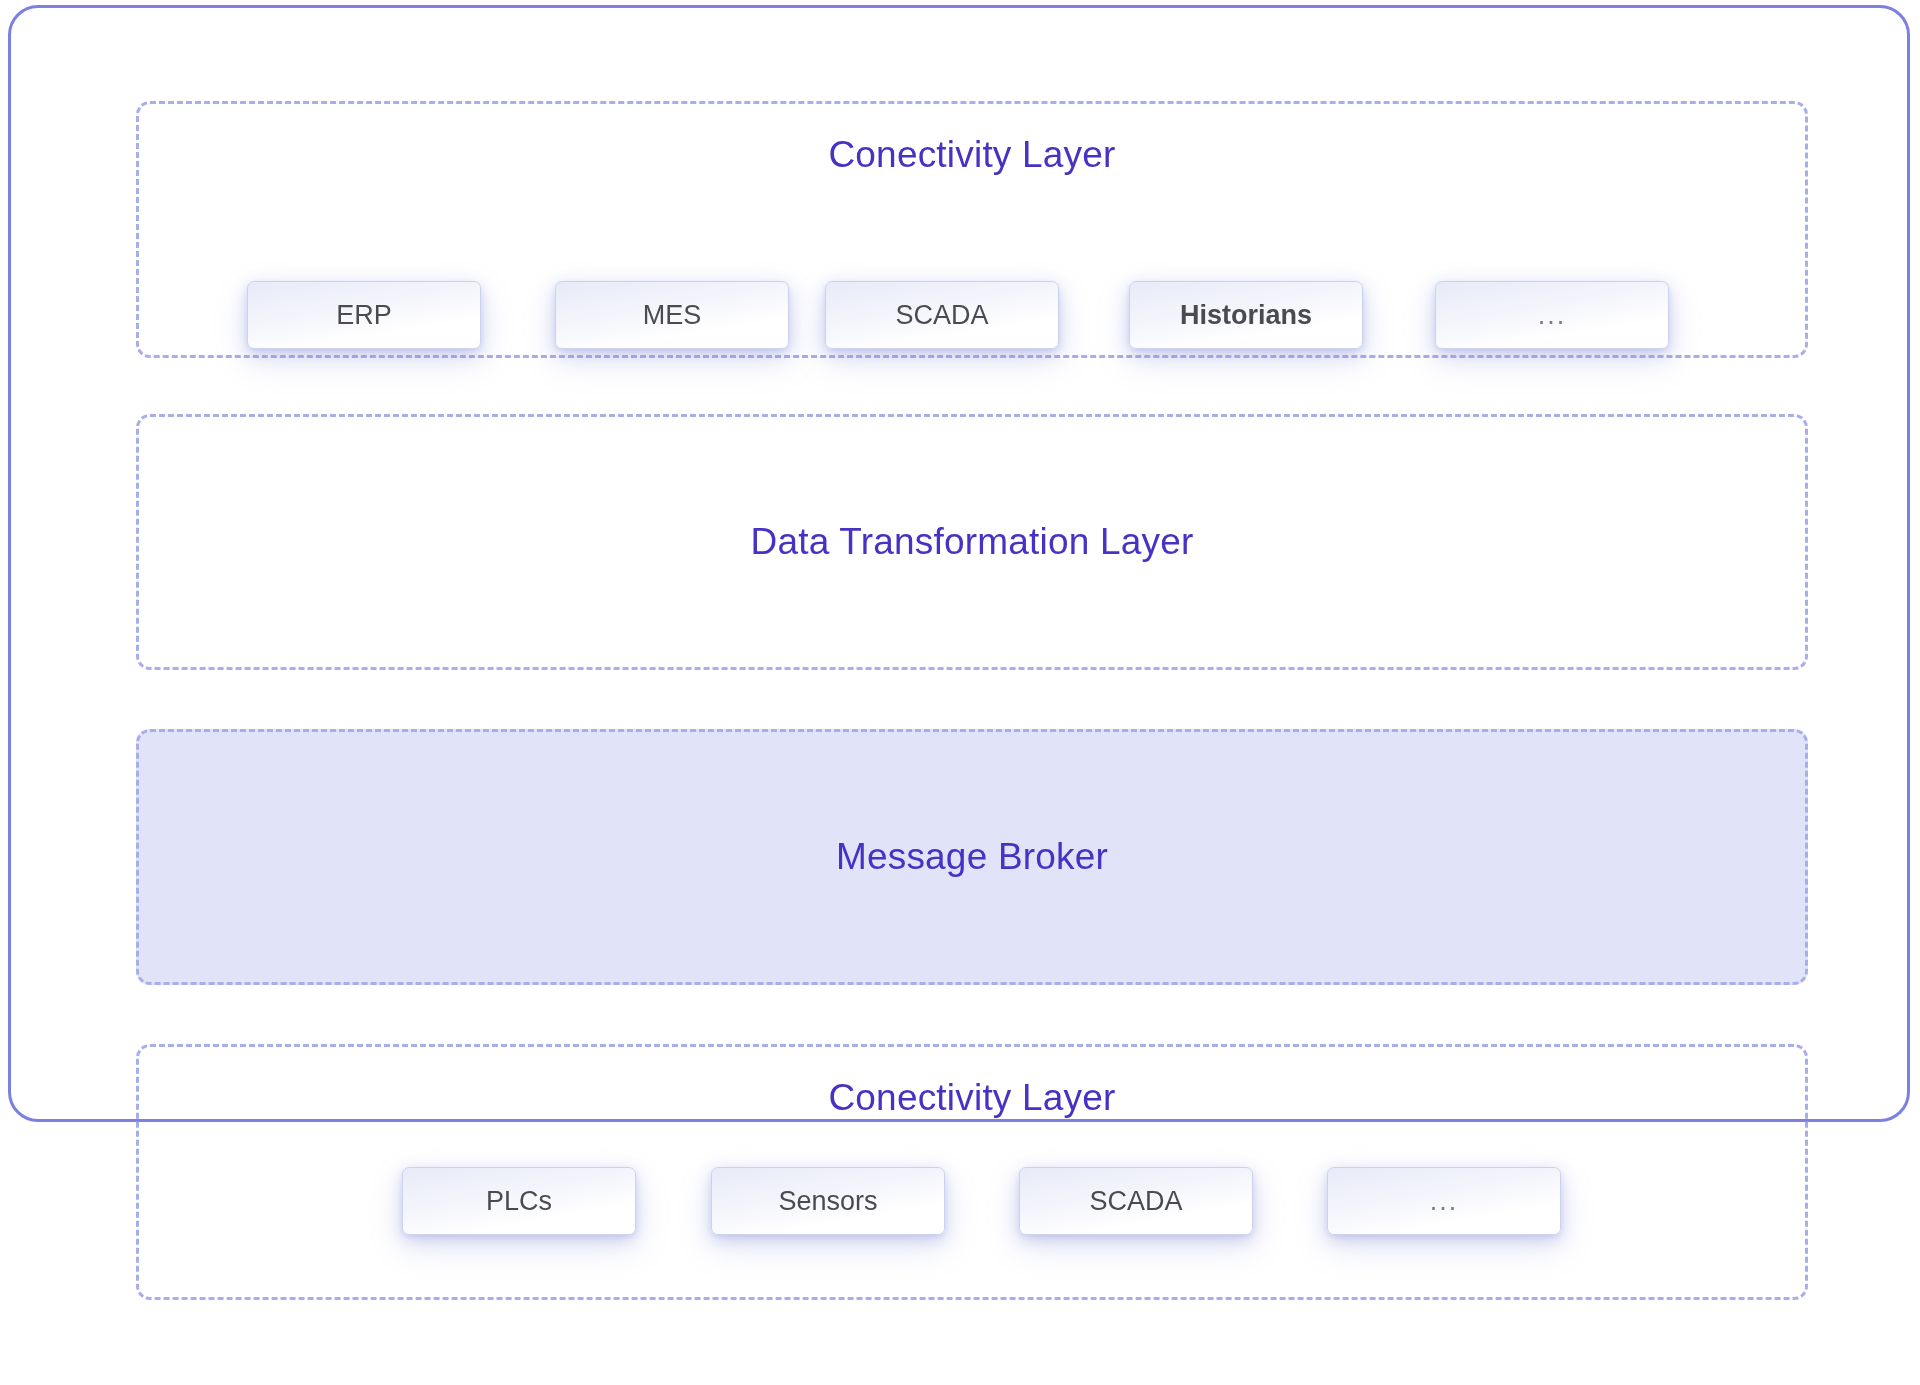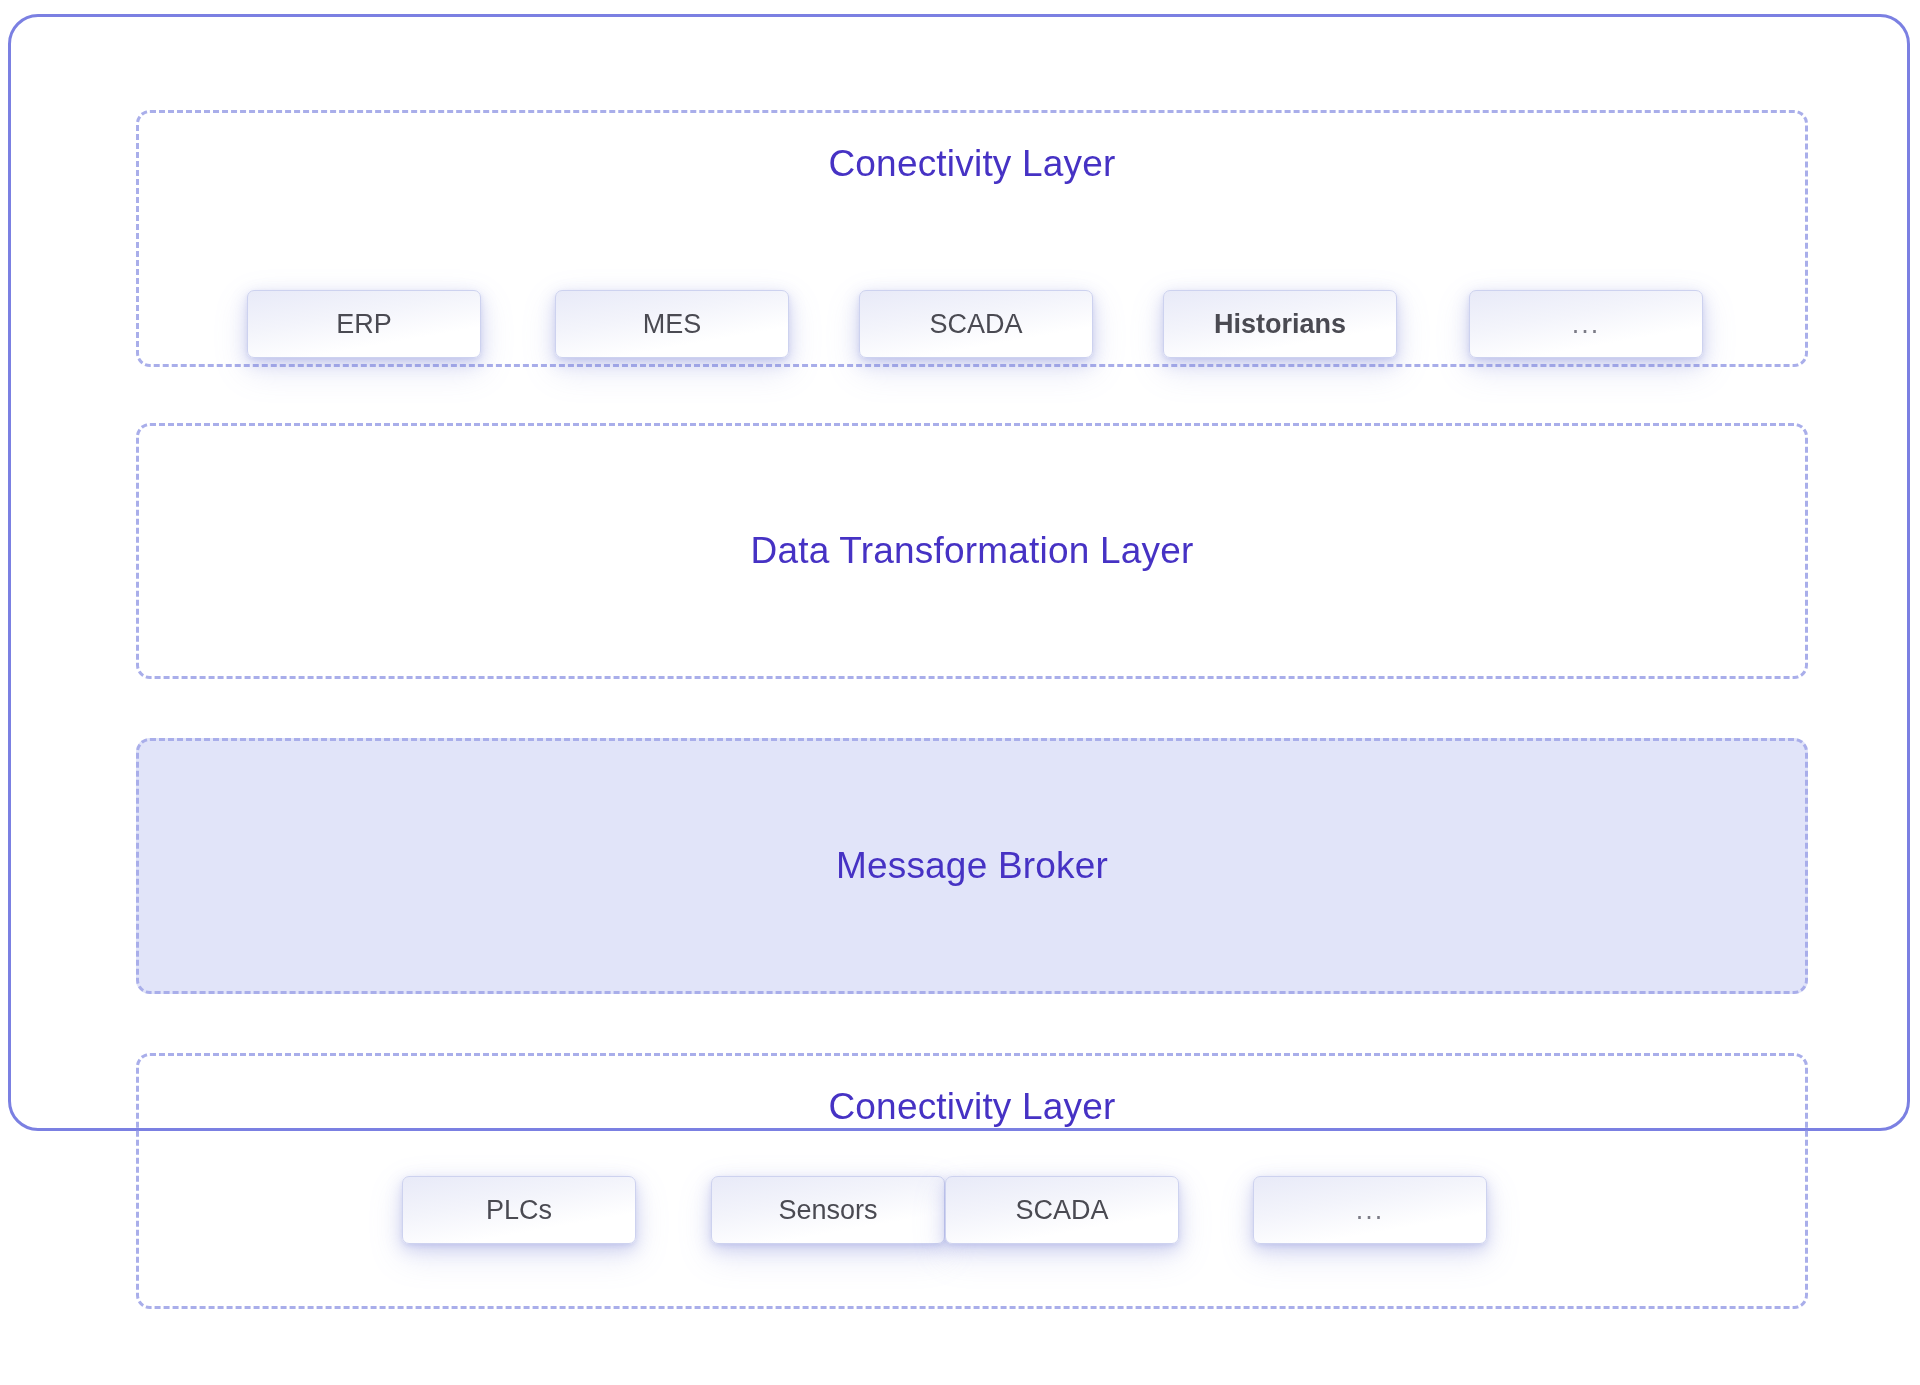--- a/index.html
+++ b/index.html
@@ -11,21 +11,21 @@
     width: 1920px;
     height: 1385px;
     font-family: "Liberation Sans", sans-serif;
     overflow: hidden;
   }
 
   
   #diagram-frame {
     position: absolute;
     left: 8px;
-    top: 14px;
+    top: 5px;
     width: 1902px;
     height: 1117px;
     box-sizing: border-box;
     border: 3px solid #7b80e2;
     border-radius: 30px;
     background: #ffffff;
   }
 
   
   .layer {
@@ -88,36 +88,36 @@
   .node-box.ellipsis {
     color: #7b7b86;
     font-size: 27px;
     letter-spacing: 2px;
   }
 
   
   #layer-connectivity-top { left: 125px; top: 93px; width: 1672px; height: 257px; }
   #row-top-nodes { top: 177px; padding-left: 108px; align-items: flex-end; }
   #row-top-nodes .node-box:nth-child(1) { width: 234px; margin-right: 74px; }
-  #row-top-nodes .node-box:nth-child(2) { width: 234px; margin-right: 70px; }
+  #row-top-nodes .node-box:nth-child(2) { width: 234px; margin-right: 36px; }
   #row-top-nodes .node-box:nth-child(3) { width: 234px; margin-right: 70px; }
   #row-top-nodes .node-box:nth-child(4) { width: 234px; margin-right: 72px; font-weight: bold; }
   #row-top-nodes .node-box:nth-child(5) { width: 234px; }
 
   
   #layer-data-transformation { left: 125px; top: 406px; width: 1672px; height: 256px; }
 
   
   #layer-message-broker { left: 125px; top: 721px; width: 1672px; height: 256px; }
 
   
   #layer-connectivity-bottom { left: 125px; top: 1036px; width: 1672px; height: 256px; }
   #row-bottom-nodes { top: 120px; padding-left: 263px; }
   #row-bottom-nodes .node-box:nth-child(1) { width: 234px; margin-right: 75px; text-align: right; }
-  #row-bottom-nodes .node-box:nth-child(2) { width: 234px; }
+  #row-bottom-nodes .node-box:nth-child(2) { width: 234px; margin-right: 74px; }
   #row-bottom-nodes .node-box:nth-child(3) { width: 234px; margin-right: 74px; }
   #row-bottom-nodes .node-box:nth-child(4) { width: 234px; }
 </style>
 </head>
 <body>
 
 <div id="diagram-frame">
 
   <div class="layer" id="layer-connectivity-top">
     <div class="layer-title top">Conectivity Layer</div>

